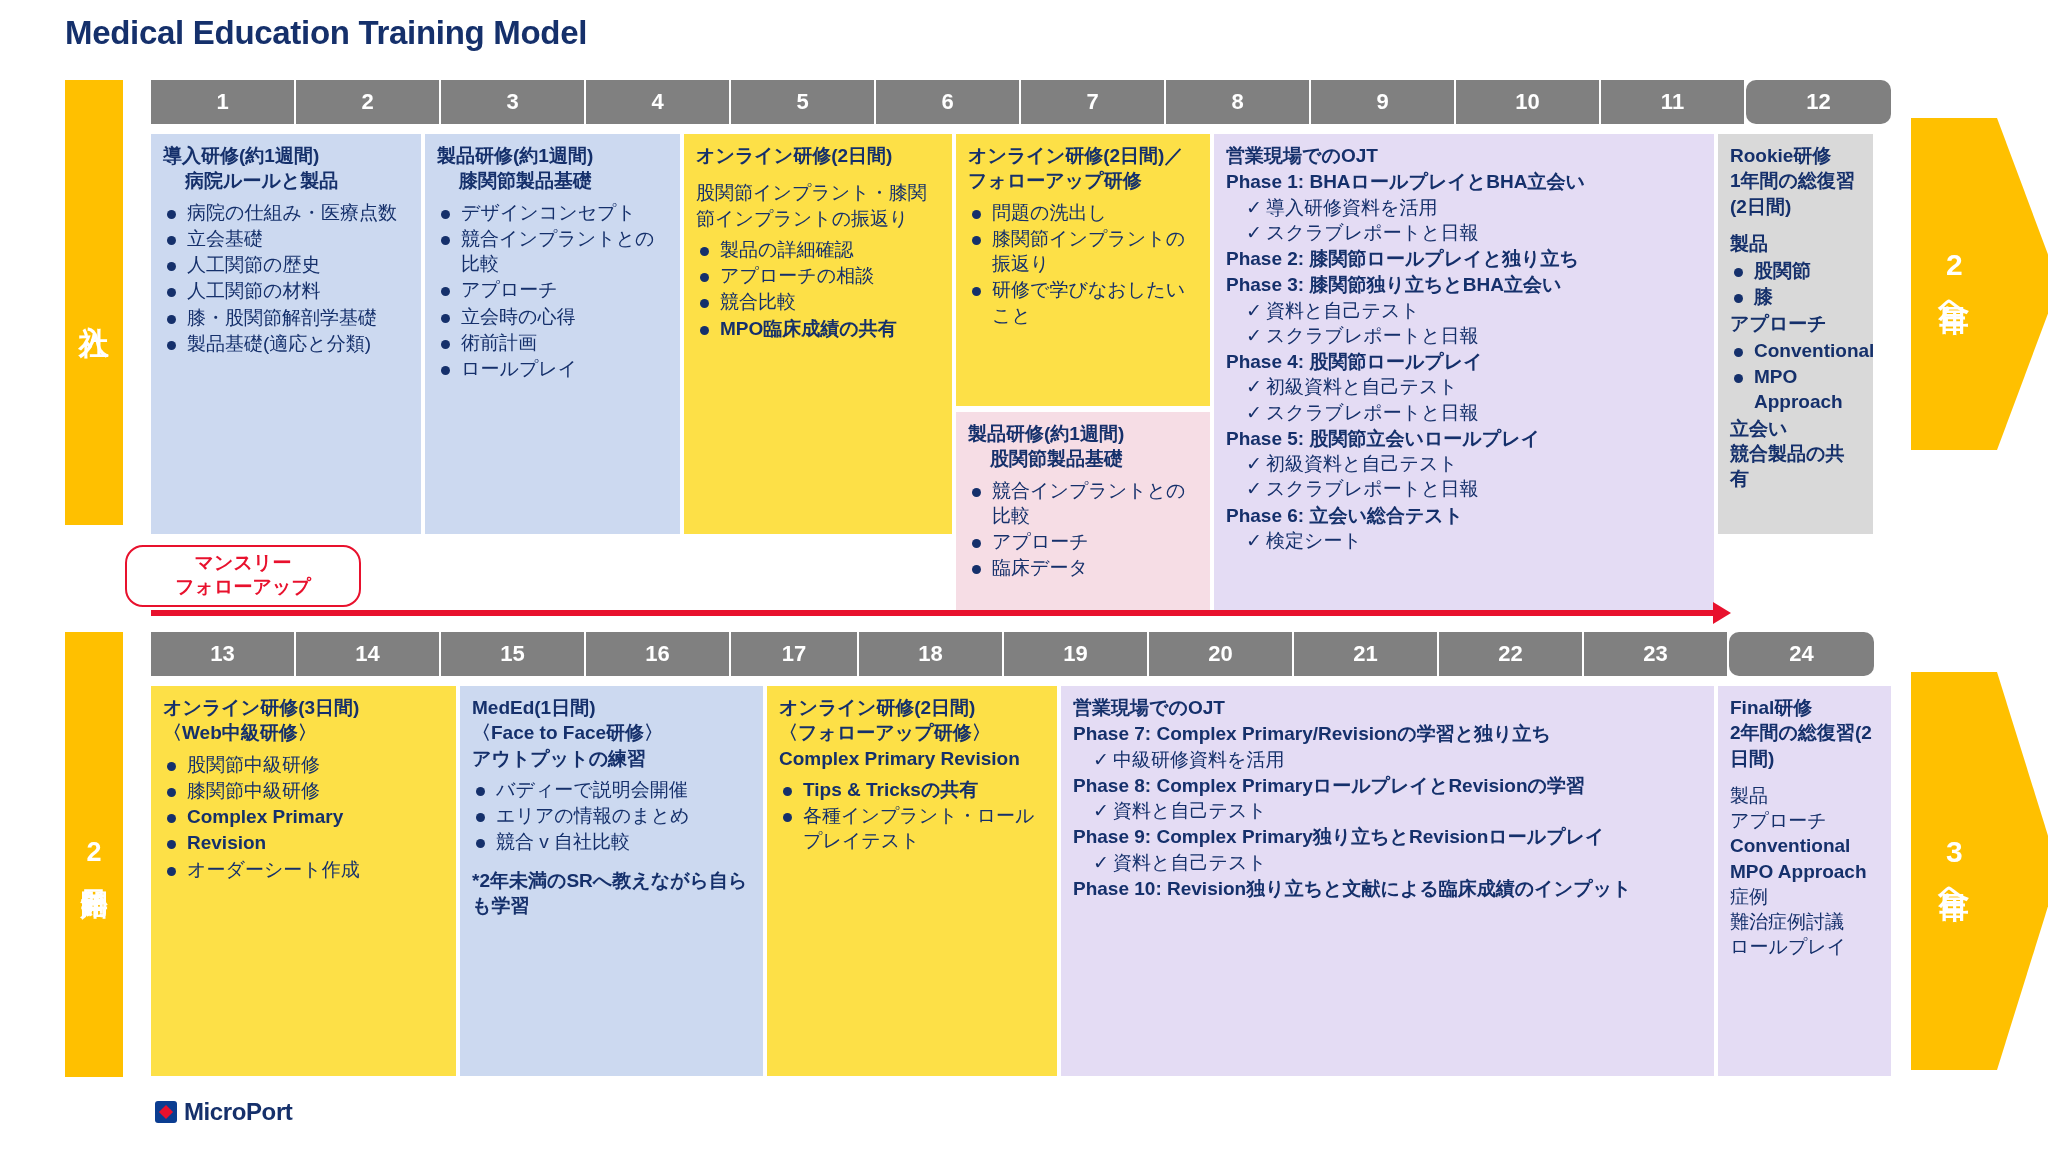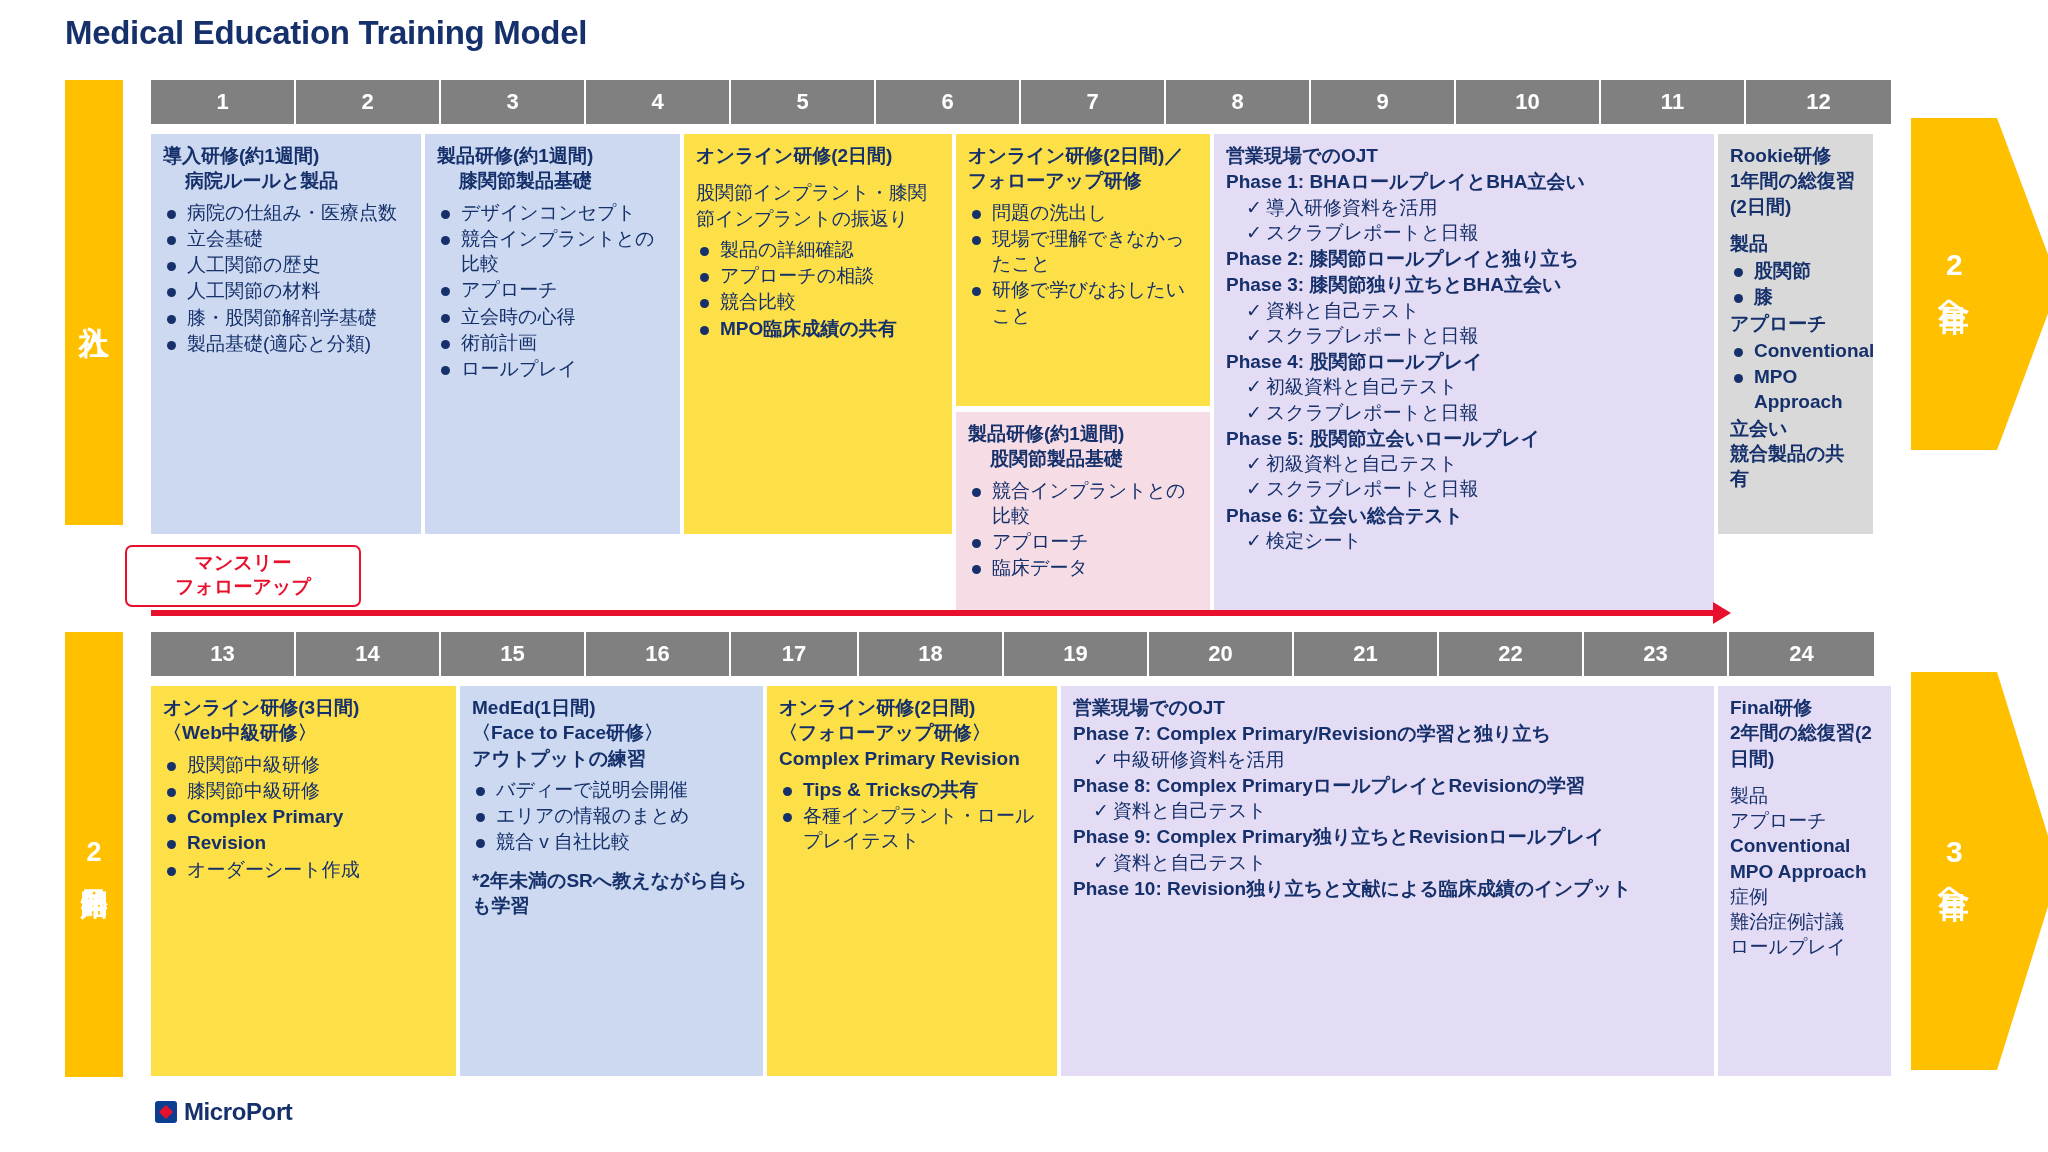--- a/index.html
+++ b/index.html
@@ -39,21 +39,21 @@
     background: #808080;
     color: #ffffff;
     font-size: 22px;
     font-weight: bold;
     display: flex;
     align-items: center;
     justify-content: center;
     border-right: 2px solid #ffffff;
     box-sizing: border-box;
   }
-  .month-cell:last-child { border-right: none; }
+  .month-cell:last-child { border-right: none; border-radius: 10px; }
 
   .side-label {
     position: absolute;
     background: #ffc000;
     color: #ffffff;
     font-weight: bold;
     font-size: 30px;
     display: flex;
     align-items: center;
     justify-content: center;
@@ -133,21 +133,21 @@
     content: "\2713";
     position: absolute;
     left: 20px;
   }
 
   .spacer { height: 12px; }
 
   .monthly-box {
     position: absolute;
     border: 2px solid #e8112d;
-    border-radius: 7px;
+    border-radius: 18px;
     background: #ffffff;
     color: #e8112d;
     font-size: 19px;
     font-weight: bold;
     text-align: center;
     line-height: 1.25;
     padding: 4px 8px;
     box-sizing: border-box;
   }
 
@@ -254,21 +254,21 @@
       <li>アプローチの相談</li>
       <li>競合比較</li>
       <li class="bold">MPO臨床成績の共有</li>
     </ul>
   </div>
 
   <div class="block b-pink" style="left:913px; top:134px; width:254px; height:272px;">
     <div class="hd">オンライン研修(2日間)／フォローアップ研修</div>
     <ul class="dots">
       <li>問題の洗出し</li>
-      <li>現場で理解できなかったこと</li>
+      <li>膝関節インプラントの振返り</li>
       <li>研修で学びなおしたいこと</li>
     </ul>
   </div>
 
   <div class="block b-pink2" style="left:913px; top:412px; width:254px; height:198px;">
     <div class="hd">製品研修(約1週間)</div>
     <div class="hd indent">股関節製品基礎</div>
     <ul class="dots">
       <li>競合インプラントとの比較</li>
       <li>アプローチ</li>

